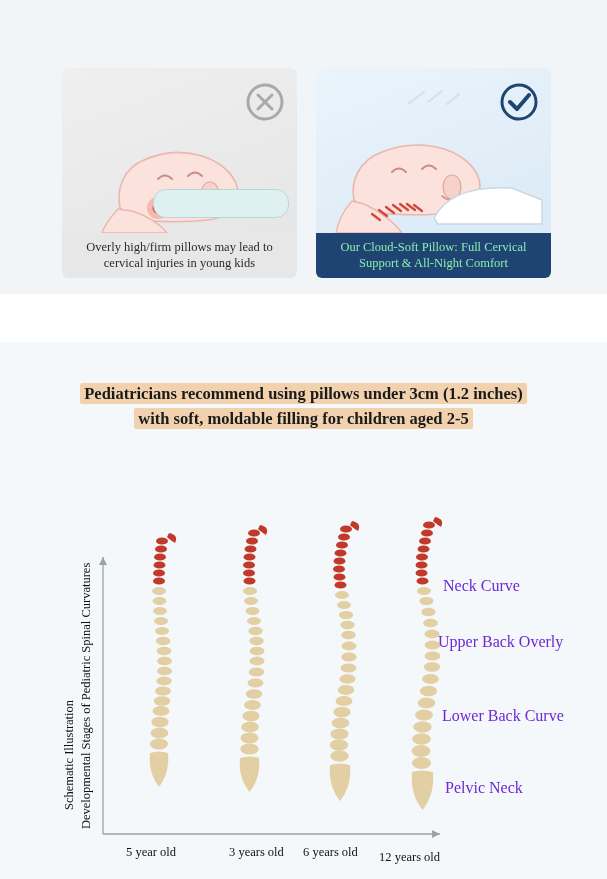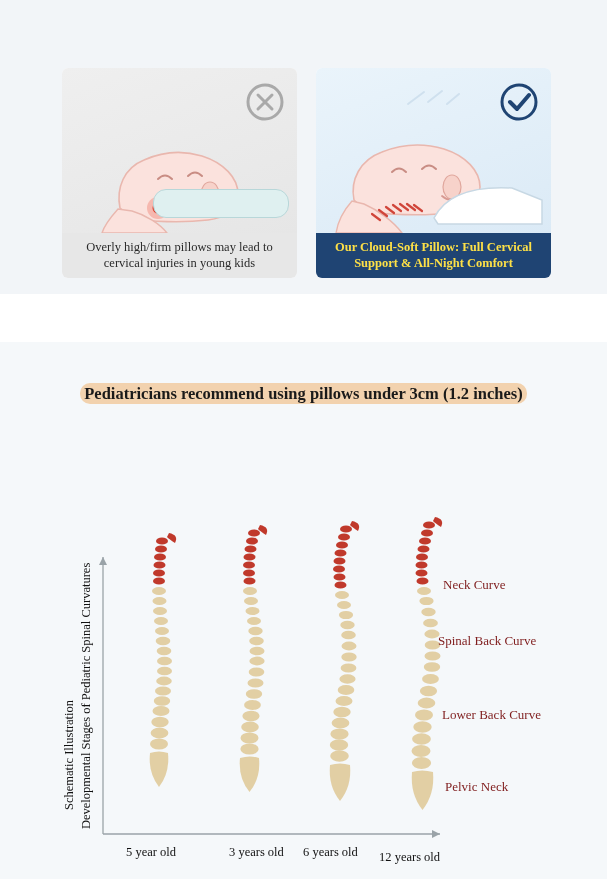--- a/index.html
+++ b/index.html
@@ -63,22 +63,22 @@
     line-height: 1.25;
     box-sizing: border-box;
     padding: 0 6px;
   }
   .caption-bad {
     background: #e7e7e7;
     color: #2b2b2b;
   }
   .caption-good {
     background: #1f4473;
-    color: #fde047;
-    font-weight: bold;
+    color: #86efac;
+    font-weight: normal;
   }
 
   
   .banner-wrap {
     position: absolute;
     left: 0;
     top: 294px;
     width: 607px;
     height: 585px;
     background: #f5f8fa;
@@ -97,21 +97,21 @@
     width: 527px;
     text-align: center;
     font-size: 16.5px;
     font-weight: bold;
     color: #1a1a1a;
     line-height: 1.5;
   }
   .headline .hl {
     background: #f2d2ae;
     padding: 1px 4px;
-    border-radius: 10px;
+    border-radius: 2px;
     box-decoration-break: clone;
     -webkit-box-decoration-break: clone;
   }
 
   
   .chart {
     position: absolute;
     left: 0;
     top: 215px;
     width: 607px;
@@ -125,22 +125,22 @@
     transform: rotate(-90deg);
     font-size: 12.5px;
     color: #111;
     white-space: nowrap;
   }
   .ylabel  { left: 79px;  top: 320px; }
   .ylabel2 { left: 62px;  top: 301px; }
 
   .legend-item {
     position: absolute;
-    font-size: 13px;
-    color: #7f1d1d;
+    font-size: 16px;
+    color: #6d28d9;
     white-space: nowrap;
   }
   .xlabel {
     position: absolute;
     font-size: 12.5px;
     color: #111;
     white-space: nowrap;
   }
 </style>
 </head>
@@ -220,20 +220,21 @@
     </div>
 
   </div>
 </div>
 
 <div class="banner-wrap">
   <div class="banner-top-white"></div>
 
   <div class="headline">
     <span class="hl">Pediatricians recommend using pillows under 3cm (1.2 inches)</span><br>
+    <span class="hl">with soft, moldable filling for children aged 2-5</span>
   </div>
 
   <div class="chart">
     <svg width="607" height="370" viewBox="0 0 607 370">
 
       <g stroke="#9aa3a8" stroke-width="1.3" fill="none">
         <path d="M103 48 L103 325"></path>
         <path d="M103 325 L440 325"></path>
         <path d="M103 48 l-4 8 l8 0 Z" fill="#9aa3a8" stroke="none"></path>
         <path d="M440 325 l-8 -4 l0 8 Z" fill="#9aa3a8" stroke="none"></path>
@@ -366,21 +367,21 @@
           <ellipse cx="9.5" cy="254" rx="9.6" ry="6"></ellipse>
           <path d="M0 263 q10 -3 21 0 q2 22 -10.5 38 q-12.5 -16 -10.5 -38 Z"></path>
         </g>
       </g>
     </svg>
 
     <div class="ylabel">Developmental Stages of Pediatric Spinal Curvatures</div>
     <div class="ylabel2">Schematic Illustration</div>
 
     <div class="legend-item" style="left:443px; top:68px;">Neck Curve</div>
-    <div class="legend-item" style="left:438px; top:124px;">Spinal Back Curve</div>
+    <div class="legend-item" style="left:438px; top:124px;">Upper Back Overly</div>
     <div class="legend-item" style="left:442px; top:198px;">Lower Back Curve</div>
     <div class="legend-item" style="left:445px; top:270px;">Pelvic Neck</div>
 
     <div class="xlabel" style="left:126px; top:336px;">5 year old</div>
     <div class="xlabel" style="left:213px; top:336px;margin-left:16px;">3 years old</div>
     <div class="xlabel" style="left:303px; top:336px;font-family:Liberation Serif, serif;">6 years old</div>
     <div class="xlabel" style="left:379px; top:341px;">12 years old</div>
   </div>
 </div>
 

